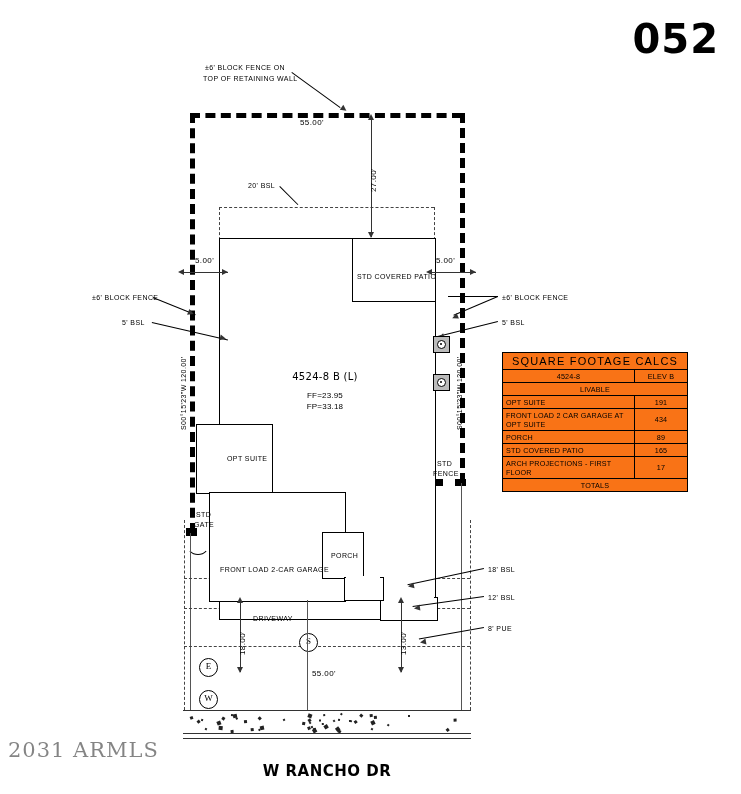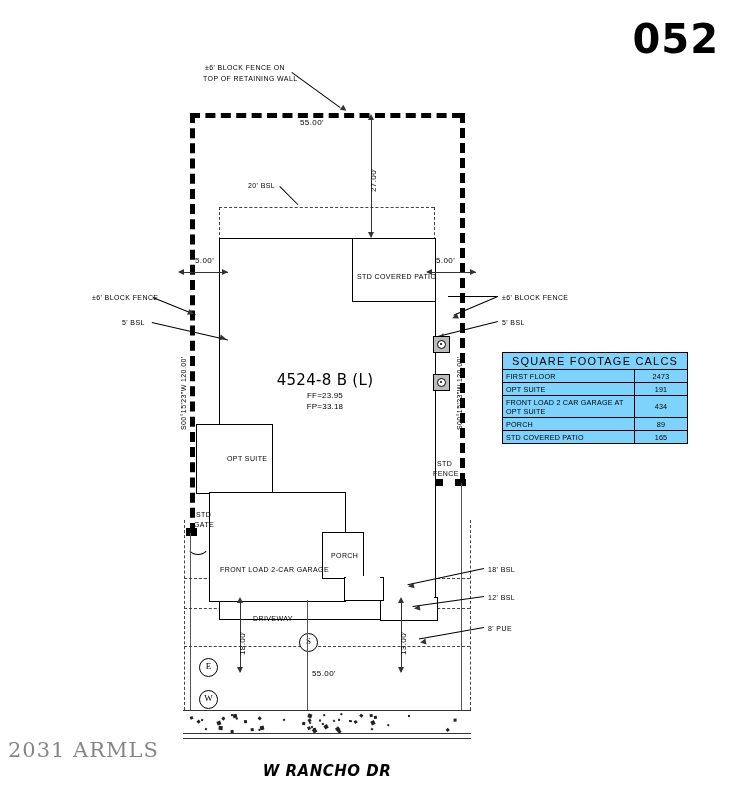--- a/index.html
+++ b/index.html
@@ -61,50 +61,50 @@
       background:#000;border-radius:50%;}
 
   
   .blk{position:absolute;background:#000;}
   .gate-arc{position:absolute;border:1.3px solid #000;border-radius:50%;
             border-top-color:transparent;border-right-color:transparent;
             border-left-color:transparent;}
 
   
   #sqft-table{position:absolute;left:502px;top:352px;width:186px;
-              border:1.6px solid #000;background:#7dd3fc;
+              border:1.6px solid #000;background:#f97316;
               border-collapse:collapse;font-size:7.2px;}
   #sqft-table td{border:1px solid #000;padding:1.5px 3px;
                  font-family:"Liberation Sans",sans-serif;letter-spacing:.2px;}
   #sqft-table td.val{text-align:center;width:46px;}
   #sqft-table td.ctr{text-align:center;}
   #sqft-table td.title{text-align:center;font-size:11px;letter-spacing:1.2px;
                        padding:2px;}
   #sqft-table td.blank{border-left:1px solid #000;}
 
   
   #street-band{position:absolute;left:183px;top:710px;width:288px;height:22px;
                background:#fff;border-top:1.4px solid #333;
                border-bottom:1.4px solid #333;overflow:hidden;}
   .agg{position:absolute;width:3px;height:3px;background:#222;
        transform:rotate(25deg);}
   #street-lower{position:absolute;left:183px;top:738px;width:288px;height:0;
                 border-top:1px solid #333;}
   #street-name{position:absolute;left:183px;top:762px;width:288px;
                text-align:center;font-size:15px;font-weight:bold;
-               letter-spacing:.5px;font-family:"DejaVu Sans",sans-serif;font-style:italic;}
+               letter-spacing:.5px;font-family:"DejaVu Sans",sans-serif;}
 
   
   #watermark{position:absolute;left:8px;top:738px;font-size:21px;
              letter-spacing:1px;color:#3a3a3a;opacity:.62;
              font-family:"DejaVu Serif",serif;}
 
   
   #plan-title{position:absolute;left:250px;top:371px;width:150px;
-              text-align:center;font-size:15px;letter-spacing:.3px;
+              text-align:center;font-size:10px;letter-spacing:.3px;
               font-family:"DejaVu Sans",sans-serif;}
   #plan-ff,#plan-fp{position:absolute;width:150px;left:250px;text-align:center;
               font-size:8px;letter-spacing:.2px;}
   #plan-ff{top:391px;} #plan-fp{top:402px;}
 </style>
 </head>
 <body>
 
 <div class="abs" id="page-no">052</div>
 
@@ -243,43 +243,53 @@
 <div class="ucirc" style="left:299px;top:633px;">S</div>
 <div class="lot-line" style="left:307px;top:600px;width:1.2px;height:110px;"></div>
 <div class="ucirc" style="left:199px;top:658px;">E</div>
 <div class="ucirc" style="left:199px;top:690px;">W</div>
 
 <table id="sqft-table">
   <tbody>
     <tr>
       <td class="title" colspan="2">SQUARE FOOTAGE CALCS</td>
     </tr>
-
-    <tr>
-      <td>FIRST FLOOR</td>
-      <td class="val">2473</td>
+    <tr>
+      <td class="ctr">4524-8</td>
+      <td class="val">ELEV B</td>
+    </tr>
+
+    <tr>
+      <td class="ctr" colspan="2">LIVABLE</td>
     </tr>
     <tr>
       <td>OPT SUITE</td>
       <td class="val">191</td>
     </tr>
 
     <tr>
       <td>FRONT LOAD 2 CAR GARAGE AT OPT SUITE</td>
       <td class="val">434</td>
     </tr>
     <tr>
       <td>PORCH</td>
       <td class="val">89</td>
     </tr>
     <tr>
       <td>STD COVERED PATIO</td>
       <td class="val">165</td>
     </tr>
-
+    <tr>
+      <td>ARCH PROJECTIONS - FIRST FLOOR</td>
+      <td class="val">17</td>
+    </tr>
+
+    <tr>
+      <td class="ctr" colspan="2">TOTALS</td>
+    </tr>
   </tbody>
 </table>
 
 <div id="street-band">
     <div class="agg" style="left: 139.278px; top: 11.5334px; width: 1.8px; height: 1.8px; transform: rotate(87.8318deg);"></div>
     <div class="agg" style="left: 125.872px; top: 10.6085px; width: 1.7px; height: 1.7px; transform: rotate(316.394deg);"></div>
     <div class="agg" style="left: 167.395px; top: 8.98401px; width: 2.2px; height: 2.2px; transform: rotate(281.252deg);"></div>
     <div class="agg" style="left: 186.713px; top: 3.30189px; width: 2.7px; height: 2.7px; transform: rotate(84.6281deg);"></div>
     <div class="agg" style="left: 190.838px; top: 4.68562px; width: 2.9px; height: 2.9px; transform: rotate(175.412deg);"></div>
     <div class="agg" style="left: 50.0409px; top: 2.85124px; width: 3.8px; height: 3.8px; transform: rotate(349.159deg);"></div>

